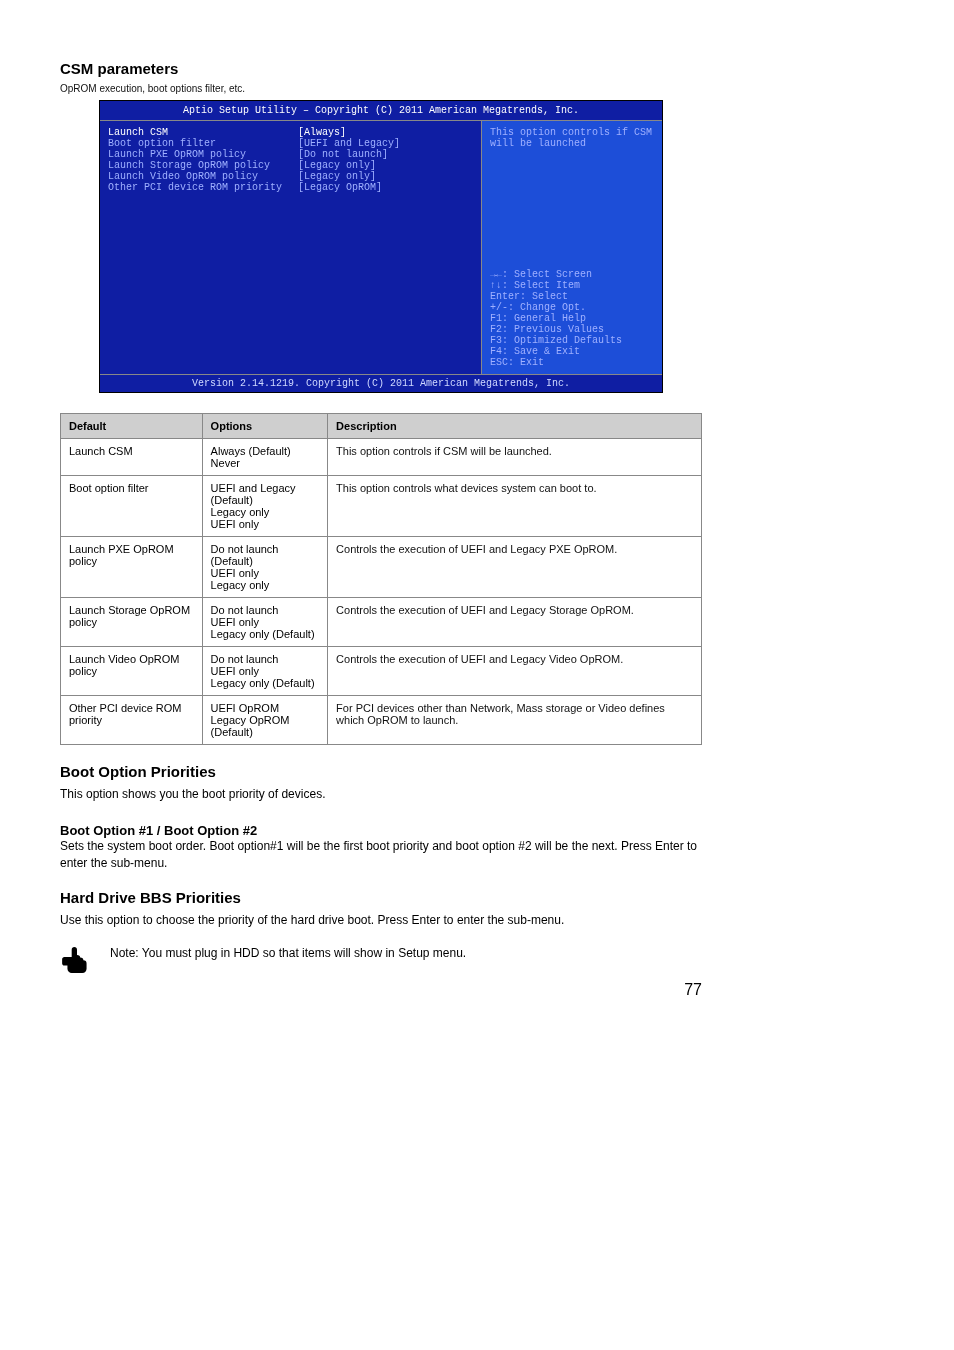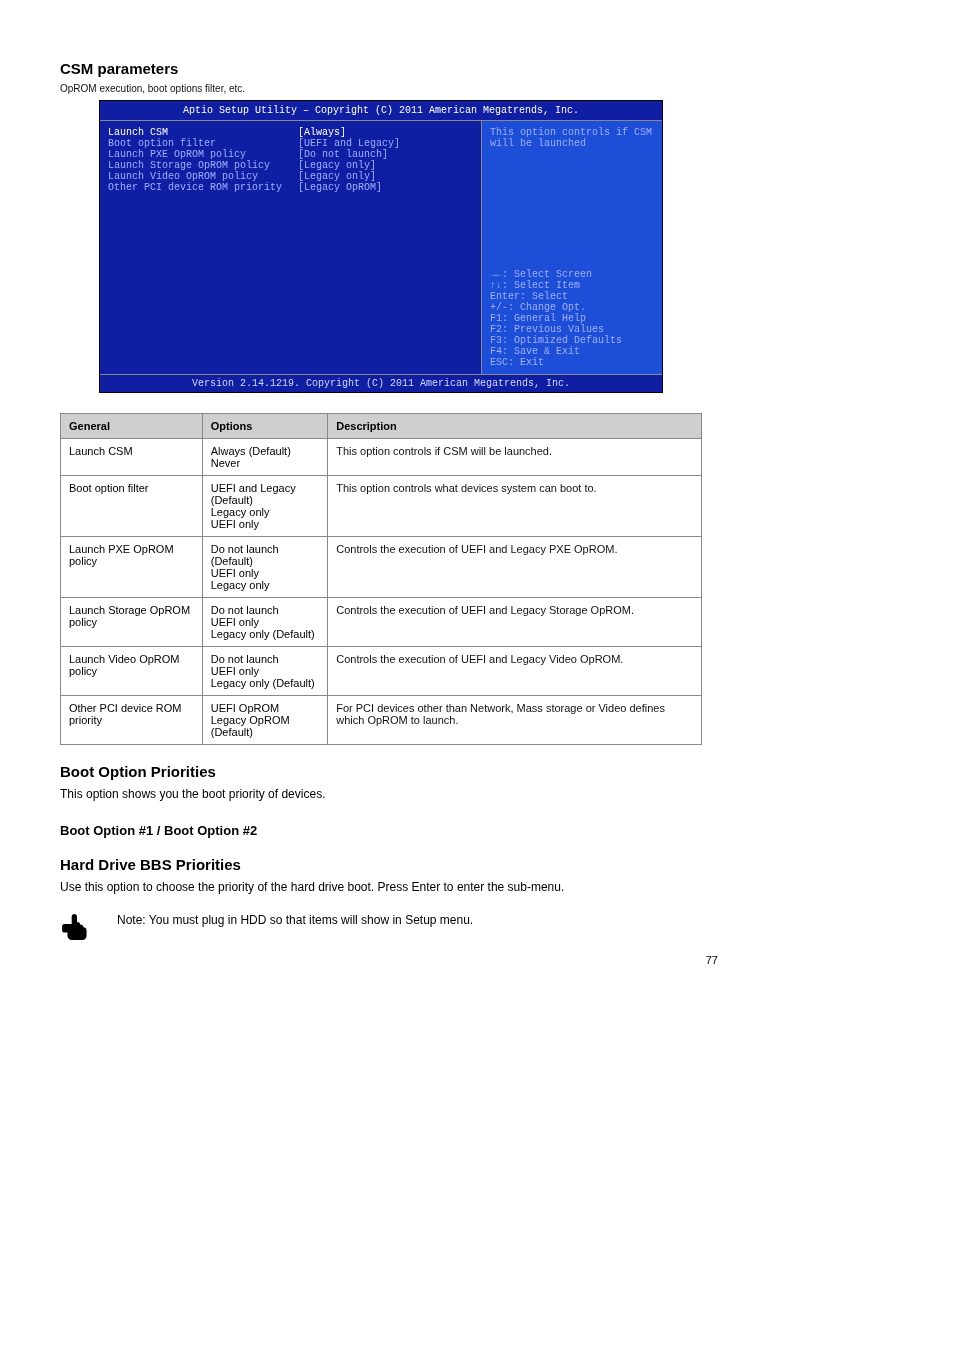--- a/index.html
+++ b/index.html
@@ -29,26 +29,26 @@
 
   
   table.options { width: 100%; border-collapse: collapse; margin: 10px 0 16px 0; font-size: 11px; }
   table.options th { background: #cfcfcf; border: 1px solid #888; padding: 6px 8px; text-align: left; font-weight: bold; }
   table.options td { border: 1px solid #888; padding: 6px 8px; vertical-align: top; }
   .desc { color: #111; }
 
   
   .para-head { font-size: 15px; font-weight: bold; margin: 18px 0 6px 0; }
   .para { font-size: 12px; line-height: 1.4; margin-bottom: 10px; }
-  .note-row { display: flex; align-items: flex-start; gap: 23px; margin-top: 6px; }
+  .note-row { display: flex; align-items: flex-start; gap: 16px; margin-top: 6px; }
   .note-icon { width: 34px; height: 34px; }
   .note-icon svg { width: 34px; height: 34px; }
   .note-text { font-size: 12px; line-height: 1.4; margin-top: 6px; }
 
-  .page-num { position: absolute; bottom: 14px; right: 44px; font-size: 11px; }
+  .page-num { position: absolute; bottom: 14px; right: 60px; font-size: 16px; }
 </style>
 </head>
 <body>
 
 <div class="page">
 
   <div class="section-title">CSM parameters</div>
   <div class="section-sub">OpROM execution, boot options filter, etc.</div>
 
   <div class="bios-wrap">
@@ -97,21 +97,21 @@
         <div>F4: Save &amp; Exit</div>
         <div>ESC: Exit</div>
       </div>
     </div>
     <div class="bios-footer">Version 2.14.1219. Copyright (C) 2011 American Megatrends, Inc.</div>
   </div>
 
   <table class="options">
     <thead>
       <tr>
-        <th>General</th>
+        <th>Default</th>
         <th>Options</th>
         <th>Description</th>
       </tr>
     </thead>
     <tbody>
       <tr>
         <td class="feat">Launch CSM</td>
         <td style="white-space:pre-line">Always (Default)
 Never</td>
         <td class="desc">This option controls if CSM will be launched.</td>
@@ -149,20 +149,21 @@
         <td style="white-space:pre-line">UEFI OpROM
 Legacy OpROM (Default)</td>
         <td class="desc">For PCI devices other than Network, Mass storage or Video defines which OpROM to launch.</td>
       </tr>
     </tbody>
   </table>
 
   <div class="para-head">Boot Option Priorities</div>
   <div class="para">This option shows you the boot priority of devices.</div>
   <div style="font-size:13px;font-weight:bold;margin-top:20px;">Boot Option #1 / Boot Option #2</div>
+  <div class="para">Sets the system boot order. Boot option#1 will be the first boot priority and boot option #2 will be the next. Press Enter to enter the sub-menu.</div>
 
   <div class="para-head">Hard Drive BBS Priorities</div>
   <div class="para">Use this option to choose the priority of the hard drive boot. Press Enter to enter the sub-menu.</div>
 
   <div class="note-row">
     <div class="note-icon">
       <svg viewBox="0 0 64 64">
         <path d="M8 34 h14 v-14 c0-3 2-5 5-5 s5 2 5 5 v10 c4 0 6 2 6 5 c4 0 6 2 6 5 c4 0 6 2 6 6 v10 c0 4 -3 8 -8 8 H22 c-4 0 -8 -3 -8 -8 v-6 h-6 c-2 0 -4 -2 -4 -4 v-8 c0 -2 2 -4 4 -4 z" fill="#000"></path>
       </svg>
     </div>

